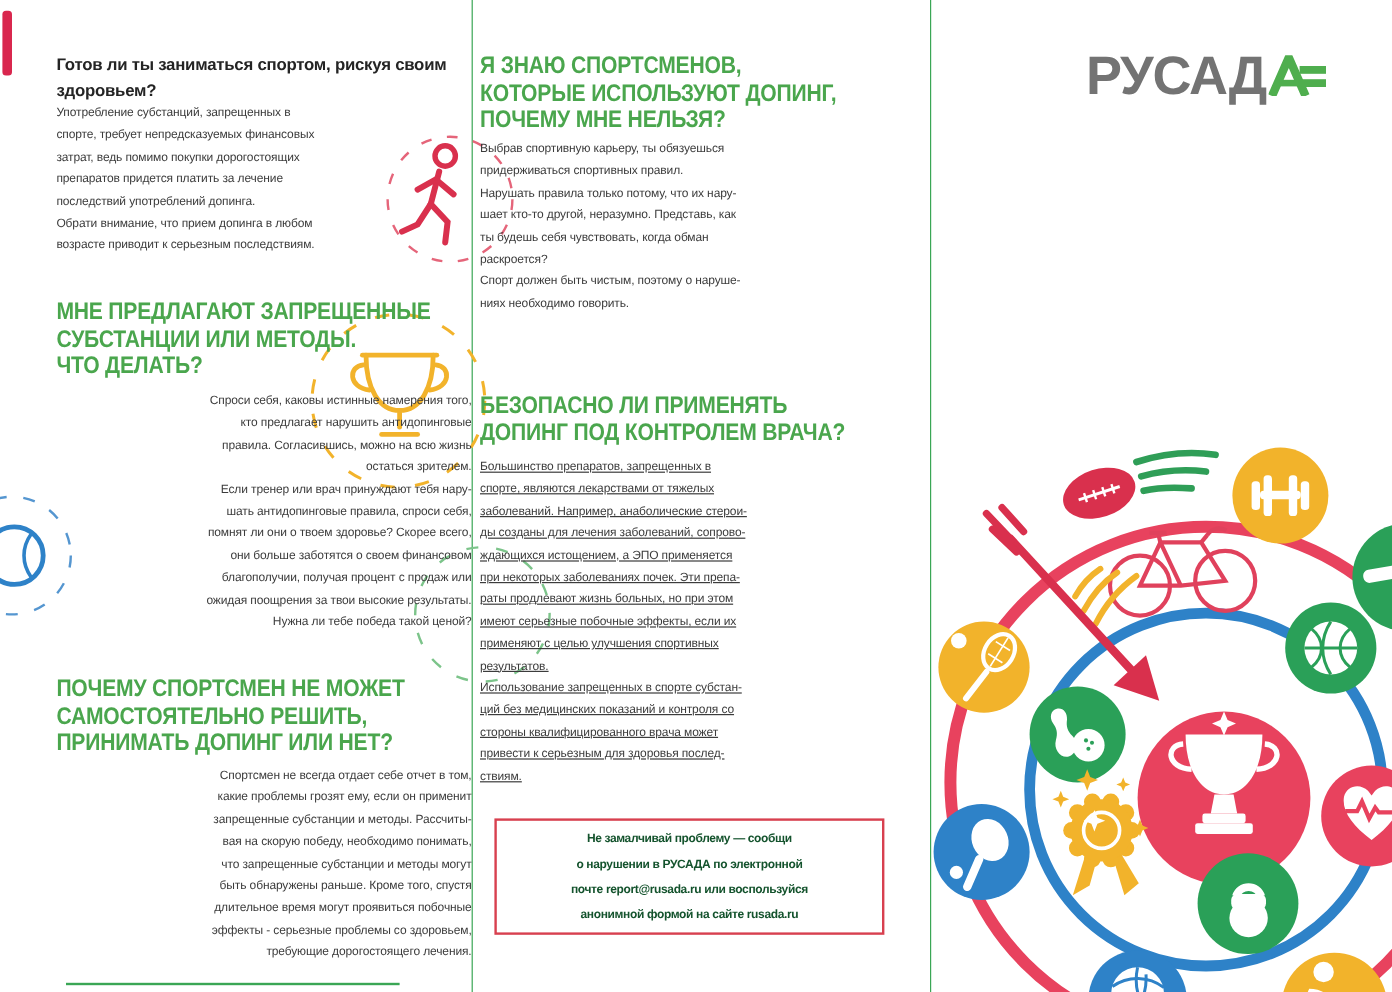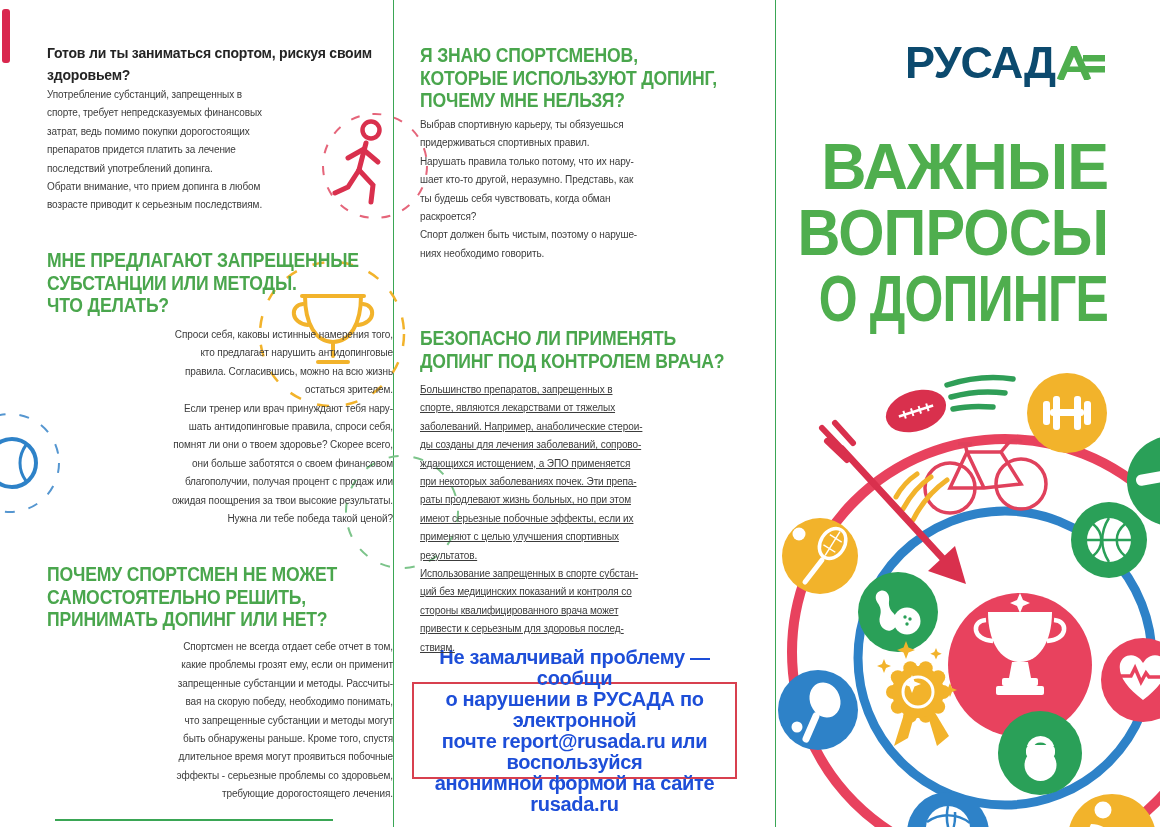--- a/index.html
+++ b/index.html
@@ -11,24 +11,24 @@
   .bottom-mark{position:absolute;left:55px;top:819px;width:278px;height:2px;background:#3aa655;z-index:3;}
   .col{position:absolute;z-index:2;}
   .pre{white-space:pre-line;}
   .intro-h{position:absolute;margin:0;font-size:14px;font-weight:bold;color:#242424;
            line-height:22px;letter-spacing:-0.2px;}
   .body-p{position:absolute;margin:0;font-size:10px;color:#3c3c3c;line-height:18.4px;letter-spacing:-0.1px;}
   .green-h{position:absolute;margin:0;font-size:20px;font-weight:bold;color:#4aa64d;
            line-height:22.5px;letter-spacing:-0.2px;transform:scaleX(0.88);transform-origin:0 0;}
   .callout{position:absolute;left:412px;top:682px;width:325px;height:97px;border:2px solid #d8404f;
            box-sizing:border-box;display:flex;align-items:center;justify-content:center;}
-  .callout p{margin:0;font-size:20px;font-weight:bold;color:#1d4ed8;text-align:center;
+  .callout p{margin:0;font-size:10px;font-weight:bold;color:#14532d;text-align:center;
              line-height:21px;letter-spacing:-0.3px;}
   .logo{position:absolute;top:46px;right:53px;display:flex;align-items:flex-end;z-index:2;}
-  .logo-text{font-size:45px;font-weight:bold;color:#0c4a6e;letter-spacing:-1px;line-height:34px;}
+  .logo-text{font-size:45px;font-weight:bold;color:#737373;letter-spacing:-1px;line-height:34px;}
   .logo-a{margin-left:2px;margin-bottom:0;}
   .title{position:absolute;top:134px;right:52px;text-align:right;color:#4fae4e;font-weight:bold;
          font-size:64px;line-height:66px;letter-spacing:-1px;z-index:2;}
   .title .t1{transform:scaleX(0.98);transform-origin:100% 50%;}
   .title .t2{transform:scaleX(0.93);transform-origin:100% 50%;}
   .title .t3{transform:scaleX(0.78);transform-origin:100% 50%;}
 </style>
 </head>
 <body>
 
@@ -239,21 +239,21 @@
 какие проблемы грозят ему, если он применит
 запрещенные субстанции и методы. Рассчиты-
 вая на скорую победу, необходимо понимать,
 что запрещенные субстанции и методы могут
 быть обнаружены раньше. Кроме того, спустя
 длительное время могут проявиться побочные
 эффекты - серьезные проблемы со здоровьем,
 требующие дорогостоящего лечения.</p>
   </div>
 
-  <div class="col" style="left:420px;top:0;width:350px;height:660px;">
+  <div class="col" style="left:400px;top:0;width:350px;height:660px;">
     <h2 class="green-h pre" style="left:0;top:44px;width:400px;">Я ЗНАЮ СПОРТСМЕНОВ,
 КОТОРЫЕ ИСПОЛЬЗУЮТ ДОПИНГ,
 ПОЧЕМУ МНЕ НЕЛЬЗЯ?</h2>
     <p class="body-p pre" style="left:0;top:116px;width:350px;">Выбрав спортивную карьеру, ты обязуешься
 придерживаться спортивных правил.
 Нарушать правила только потому, что их нару-
 шает кто-то другой, неразумно. Представь, как
 ты будешь себя чувствовать, когда обман
 раскроется?
 Спорт должен быть чистым, поэтому о наруше-
@@ -287,19 +287,14 @@
   <div class="logo">
     <span class="logo-text">РУСАД</span>
     <svg class="logo-a" width="50" height="34" viewBox="0 0 50 34">
       <path d="M3,34 L17,2 L31,34" stroke="#4fae4e" stroke-width="7" fill="none"></path>
       <rect x="9" y="20.5" width="16" height="5.5" fill="#4fae4e"></rect>
       <rect x="26" y="9" width="22" height="6.5" fill="#4fae4e"></rect>
       <rect x="26" y="20" width="22" height="6.5" fill="#4fae4e"></rect>
     </svg>
   </div>
 
-  <div class="title">
-    <div class="t1">ВАЖНЫЕ</div>
-    <div class="t2">ВОПРОСЫ</div>
-    <div class="t3">О ДОПИНГЕ</div>
-  </div>
 
 </div>
 
 </body></html>

